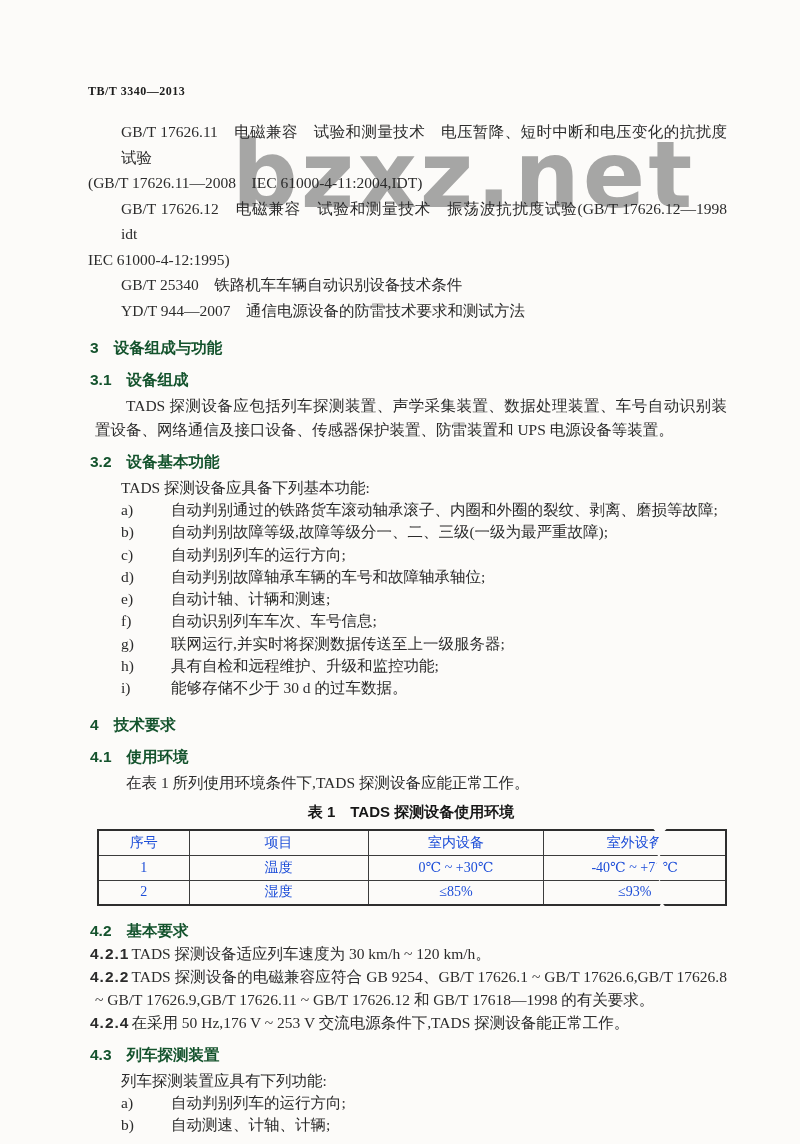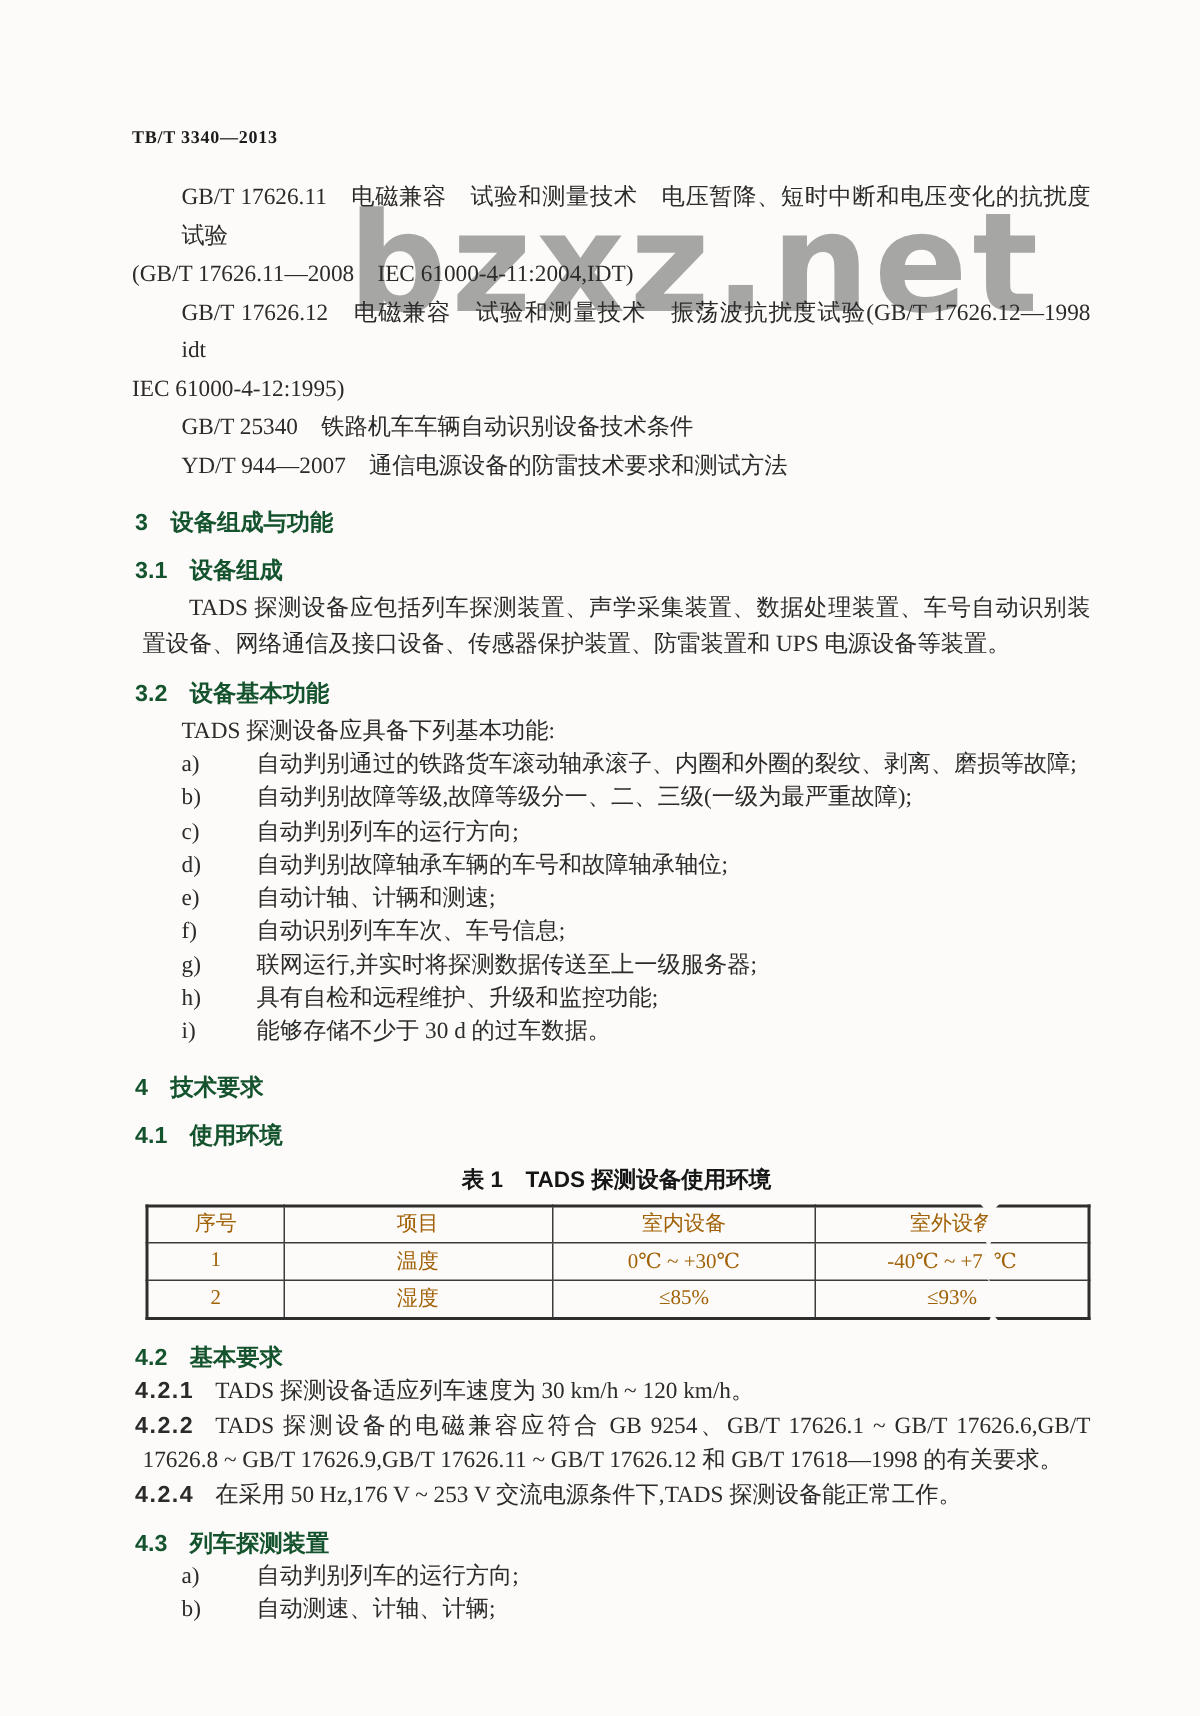--- a/index.html
+++ b/index.html
@@ -61,38 +61,38 @@
     margin-top: 3px;
   }
   .intro { font-size: 15.5px; line-height: 23px; padding-left: 26px; margin-top: 3px; }
   .li { display: flex; font-size: 15.5px; line-height: 22.3px; padding-left: 26px; }
   .li-label { flex: none; width: 50px; }
   .li-text { flex: 1; text-align: justify; }
   .req { font-size: 15.5px; line-height: 23px; text-align: justify; }
   .req .rnum {
     font-family: "Liberation Sans", "DejaVu Sans", sans-serif;
     font-weight: 700;
-    margin-right: 14px;
+    margin-right: 2px;
     margin-left: -5px;
     letter-spacing: 1px;
   }
   .tbl-caption {
     text-align: center;
     font-family: "Liberation Sans", "DejaVu Sans", sans-serif;
     font-weight: 700;
     font-size: 15px;
     color: #161616;
     margin: 9px 0 7px;
   }
   .tablewrap { position: relative; margin-left: 2px; }
   table.env {
     width: 100%;
     border-collapse: collapse;
     font-size: 14px;
-    color: #a16207;
+    color: #1d4ed8;
     table-layout: fixed;
   }
   table.env th, table.env td {
     border: 1px solid #3c3c3c;
     height: 25px;
     text-align: center;
     font-weight: 400;
     vertical-align: middle;
     padding: 0 2px;
   }
@@ -196,20 +196,21 @@
         </div>
     </div>
 
     <div class="heading h-l1">
       <span class="num">4</span><span>技术要求</span>
     </div>
 
     <div class="heading h-l2">
       <span class="num">4.1</span><span>使用环境</span>
     </div>
+    <p class="para">在表 1 所列使用环境条件下,TADS 探测设备应能正常工作。</p>
 
     <div class="tbl-caption">表 1　TADS 探测设备使用环境</div>
     <div class="tablewrap">
       <table class="env">
         <colgroup>
           <col class="col-1">
             <col class="col-2">
             <col class="col-3">
             <col class="col-4">
         </colgroup>
@@ -242,20 +243,21 @@
     <div class="heading h-l1">
       <span class="num">4.2</span><span>基本要求</span>
     </div>
     <p class="req"><span class="rnum">4.2.1</span><span>TADS 探测设备适应列车速度为 30 km/h ~ 120 km/h。</span></p>
     <p class="req"><span class="rnum">4.2.2</span><span>TADS 探测设备的电磁兼容应符合 GB 9254、GB/T 17626.1 ~ GB/T 17626.6,GB/T 17626.8 ~ GB/T 17626.9,GB/T 17626.11 ~ GB/T 17626.12 和 GB/T 17618—1998 的有关要求。</span></p>
     <p class="req"><span class="rnum">4.2.4</span><span>在采用 50 Hz,176 V ~ 253 V 交流电源条件下,TADS 探测设备能正常工作。</span></p>
 
     <div class="heading h-l2">
       <span class="num">4.3</span><span>列车探测装置</span>
     </div>
+    <div class="intro">列车探测装置应具有下列功能:</div>
     <div class="sec-block">
       <div class="li">
           <span class="li-label">a)</span>
           <span class="li-text">自动判别列车的运行方向;</span>
         </div>
       <div class="li">
           <span class="li-label">b)</span>
           <span class="li-text">自动测速、计轴、计辆;</span>
         </div>
 

